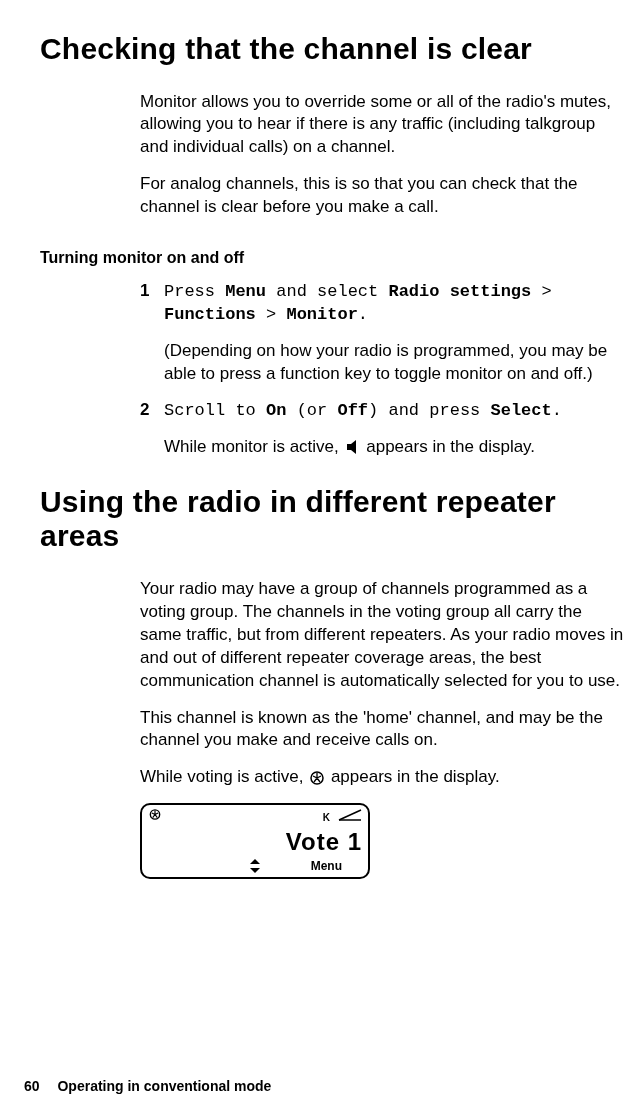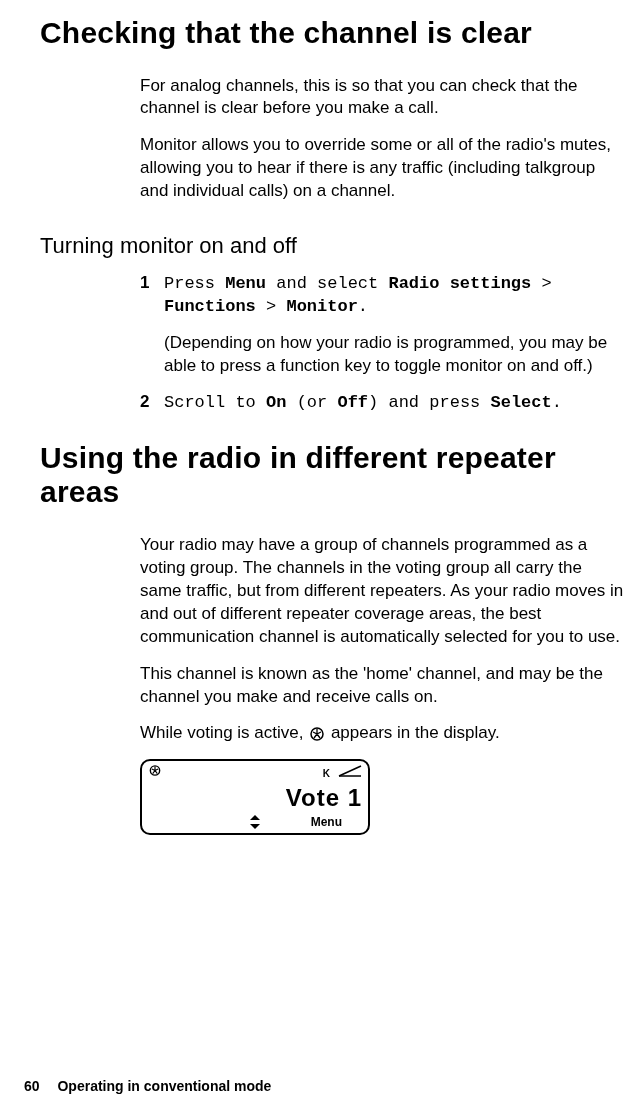--- a/index.html
+++ b/index.html
@@ -7,33 +7,33 @@
     padding: 0;
     background: #fff;
     font-family: Arial, Helvetica, sans-serif;
     color: #000;
     width: 644px;
   }
   .page {
     box-sizing: border-box;
     width: 636px;
     min-height: 1116px;
-    padding: 16px 12px 0 40px;
+    padding: 32px 12px 0 40px;
     position: relative;
   }
   h1.section {
     font-size: 30px;
     font-weight: bold;
     line-height: 1.15;
     margin: 0 0 24px 0;
     letter-spacing: 0.2px;
   }
   h2.subsection {
-    font-size: 22px;
-    font-weight: normal;
+    font-size: 16px;
+    font-weight: bold;
     margin: 30px 0 14px 0;
   }
   .body-indent {
     margin-left: 100px;
   }
   p.para {
     font-size: 17px;
     line-height: 1.35;
     margin: 0 0 14px 0;
   }
@@ -117,41 +117,48 @@
   .footer .ft { font-weight: bold; }
 </style>
 </head>
 <body>
 
 <div class="page">
 
   <h1 class="section">Checking that the channel is clear</h1>
 
   <div class="body-indent">
+    <p class="para">Monitor allows you to override some or all of the radio's mutes, allowing you to hear if there is any traffic (including talkgroup and individual calls) on a channel.</p>
     <p class="para">For analog channels, this is so that you can check that the channel is clear before you make a call.</p>
-    <p class="para">Monitor allows you to override some or all of the radio's mutes, allowing you to hear if there is any traffic (including talkgroup and individual calls) on a channel.</p>
   </div>
 
   <h2 class="subsection">Turning monitor on and off</h2>
 
   <div class="body-indent">
     <div class="step-row">
       <div class="step-num">1</div>
       <div class="step-body">
         <span>Press </span><span class="b">Menu</span><span> and select </span><span class="b">Radio settings</span><span> &gt; </span><span class="b">Functions</span><span> &gt; </span><span class="b">Monitor</span><span>.</span>
       </div>
     </div>
     <p class="step-sub">(Depending on how your radio is programmed, you may be able to press a function key to toggle monitor on and off.)</p>
 
     <div class="step-row">
       <div class="step-num">2</div>
       <div class="step-body">
         <span>Scroll to </span><span class="b">On</span><span> (or </span><span class="b">Off</span><span>) and press </span><span class="b">Select</span><span>.</span>
       </div>
     </div>
+    <p class="step-sub">
+      <span>While monitor is active, </span><span class="inline-icon-wrap">
+          <svg width="18" height="16" viewBox="0 0 18 16">
+            <path d="M3 5 L7 5 L12 1 L12 15 L7 11 L3 11 Z" fill="#000"></path>
+          </svg>
+        </span><span> appears in the display.</span>
+    </p>
   </div>
 
   <h1 class="section" style="margin-top:26px;">Using the radio in different repeater areas</h1>
 
   <div class="body-indent">
     <p class="para">Your radio may have a group of channels programmed as a voting group. The channels in the voting group all carry the same traffic, but from different repeaters. As your radio moves in and out of different repeater coverage areas, the best communication channel is automatically selected for you to use.</p>
     <p class="para">This channel is known as the 'home' channel, and may be the channel you make and receive calls on.</p>
     <p class="para">
       <span>While voting is active, </span><span class="inline-icon-wrap">
           <svg width="18" height="16" viewBox="0 0 18 16">

